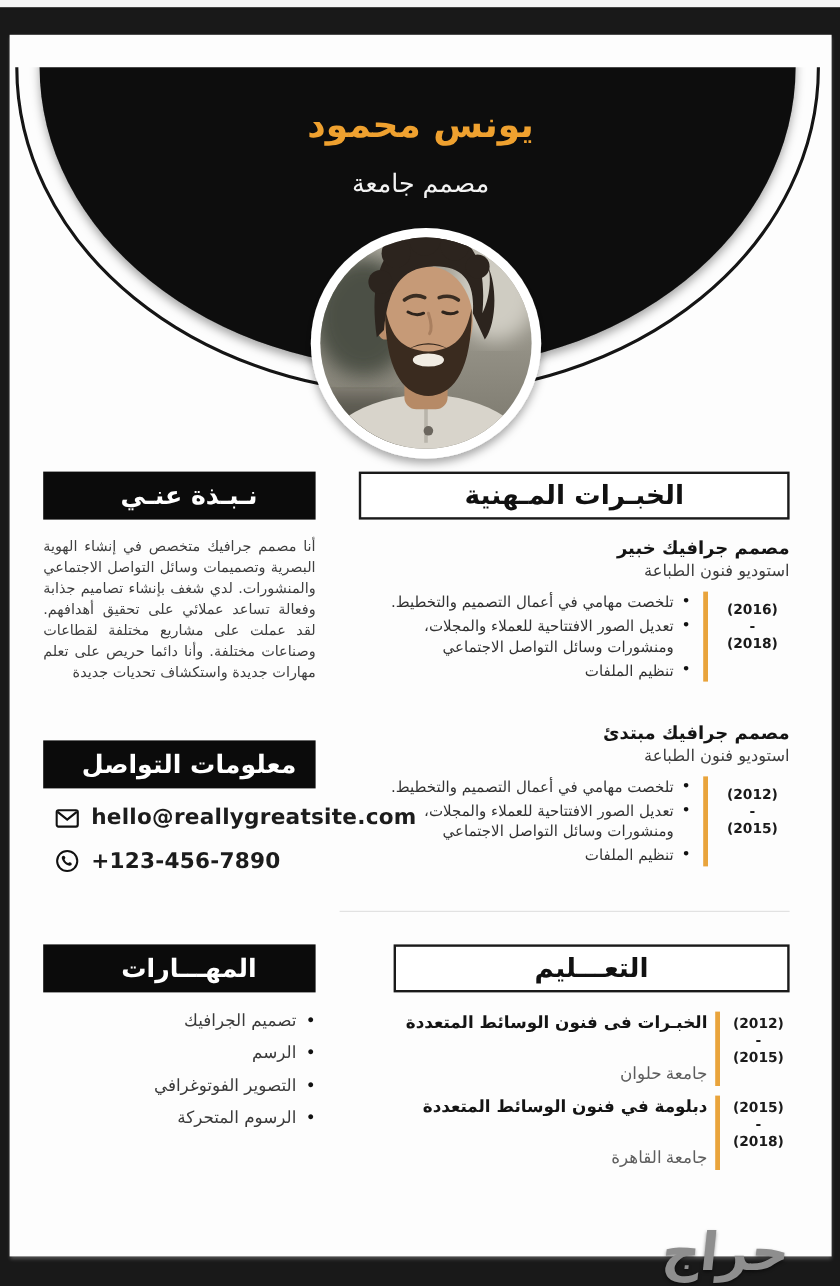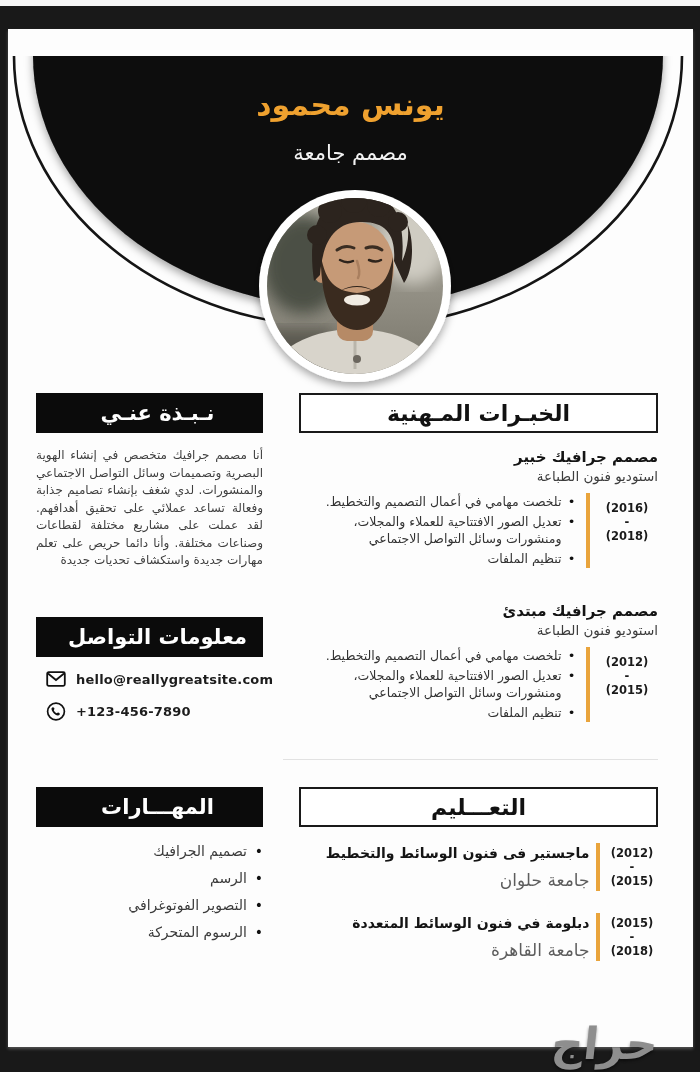--- a/index.html
+++ b/index.html
@@ -48,30 +48,30 @@
   .bullets{flex:1;padding-top:2px;}
   .bullet{display:flex;font-size:12.5px;color:#333;line-height:17px;margin-bottom:3px;text-align:right;}
   .bullet .dot{flex:0 0 14px;font-size:13px;color:#111;}
   .divider{position:absolute;right:35px;width:375px;height:1px;background:#e2e2e2;}
   .edu-row{position:absolute;right:35px;width:359px;display:flex;align-items:flex-start;}
   .edu-dates{width:52px;flex:0 0 52px;direction:ltr;text-align:center;
     font-size:11.5px;font-weight:bold;color:#1a1a1a;line-height:14px;padding-top:3px;}
   .edu-bar{flex:0 0 4.5px;align-self:stretch;margin:0 6px;min-height:48px;}
   .edu-text{flex:1;text-align:right;padding-top:1px;}
   .degree{font-size:14px;font-weight:bold;color:#141414;line-height:19px;}
-  .school{font-size:17px;color:#5d5d5d;line-height:18px;margin-top:8px;}
+  .school{font-size:14px;color:#5d5d5d;line-height:18px;margin-top:24px;font-family:Liberation Serif, serif;}
   
   .about-text{
     position:absolute;width:227px;text-align:justify;direction:rtl;
     font-size:12px;line-height:17.5px;color:#3f3f3f;
   }
   .contact-list{position:absolute;width:230px;direction:ltr;}
   .contact-item{display:flex;align-items:center;margin-bottom:15px;}
   .contact-item svg{flex:0 0 20px;margin-right:10px;}
-  .contact-value{font-size:13px;font-weight:600;color:#1c1c1c;letter-spacing:.2px;}
+  .contact-value{font-size:18px;font-weight:600;color:#1c1c1c;letter-spacing:.2px;}
   .skills-list{position:absolute;width:227px;direction:rtl;}
   .skill{display:flex;margin-bottom:11px;align-items:baseline;}
   .skill .dot{flex:0 0 16px;font-size:14px;color:#111;}
   .skill .label{font-size:14px;color:#3a3a3a;}
   
   .watermark{
     position:absolute;left:552px;top:1018px;z-index:5;direction:rtl;
     font-size:44px;font-weight:800;color:#8e8e8e;
     transform:skewX(-6deg);letter-spacing:2px;
     text-shadow:0 2px 3px rgba(0,0,0,0.45);
@@ -203,33 +203,33 @@
         </div>
       <div class="bullet">
           <span class="dot">•</span>
           <span>تنظيم الملفات</span>
         </div>
     </div>
   </div>
 
   <div class="divider" style="top:730px;"></div>
 
-  <div class="box-outline" style="right:35px;top:758px;width:359px;height:40px;">
+  <div class="box-outline" style="right:35px;top:758px;width:330px;height:40px;">
     <span>التعـــليم</span>
   </div>
 
   <div class="edu-row" style="top:814px;">
     <div class="edu-dates">
       <div>(2012)</div>
       <div>-</div>
       <div>(2015)</div>
     </div>
     <div class="edu-bar" style="background:#E9A43C"></div>
     <div class="edu-text">
-      <div class="degree">ماجستير فى فنون الوسائط والتخطيط</div>
+      <div class="degree">الخبـرات فى فنون الوسائط المتعددة</div>
       <div class="school">جامعة حلوان</div>
     </div>
   </div>
 
   <div class="edu-row" style="top:884px;">
     <div class="edu-dates">
       <div>(2015)</div>
       <div>-</div>
       <div>(2018)</div>
     </div>

